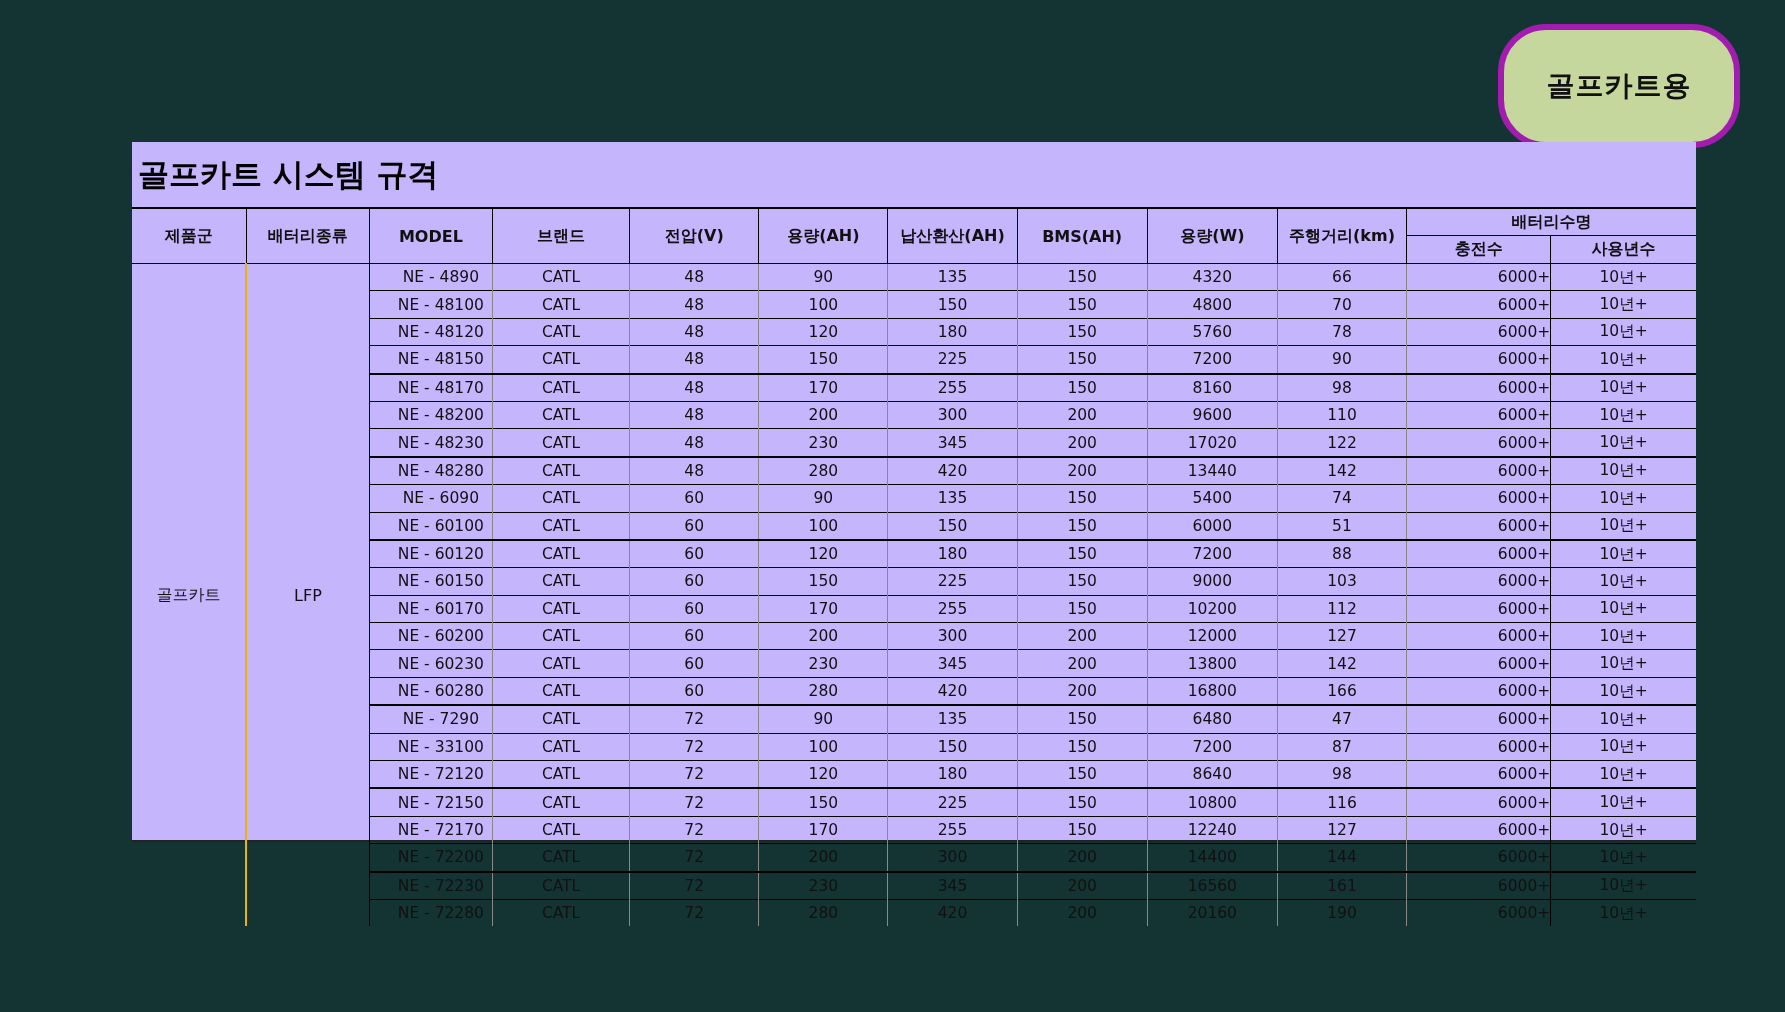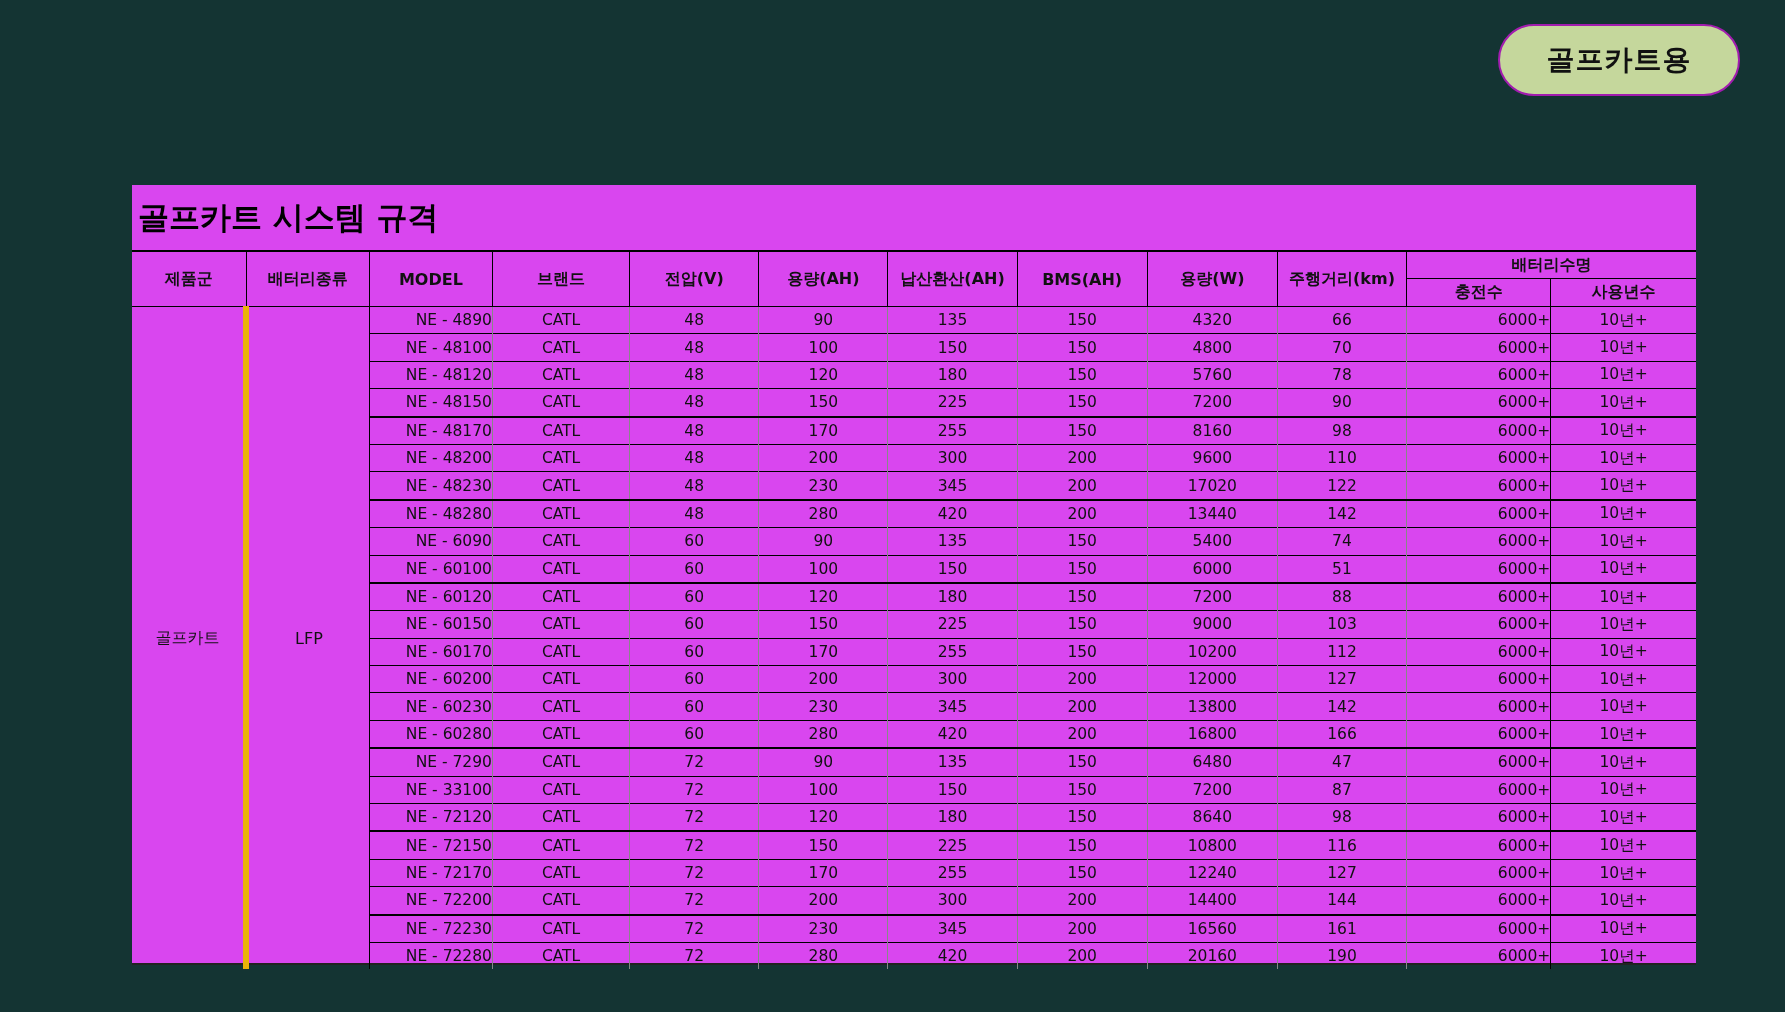--- a/index.html
+++ b/index.html
@@ -6,37 +6,36 @@
   body {
     width: 1785px; height: 1012px;
     background: #143433;
     position: relative;
     overflow: hidden;
     font-family: "DejaVu Sans", "Liberation Sans", sans-serif;
   }
   .badge {
     position: absolute;
     left: 1498px; top: 24px;
-    width: 242px; height: 72px;
+    width: 242px; height: 124px;
     border-radius: 48px;
     background: #c5d79c;
-    border: 2px solid #a21caf;
+    border: 6px solid #a21caf;
     box-sizing: border-box;
     display: flex; align-items: center; justify-content: center;
     font-size: 28px; font-weight: bold; color: #111;
     letter-spacing: 1px;
   }
   .sheet {
     position: absolute;
     left: 132px; top: 142px;
-    width: 1564px; height: 780px;
-    background: #d946ef;
+    width: 1564px; height: 700px;
+    background: #c4b5fd;
     box-sizing: border-box;
     border-bottom: 2px solid #222;
-    margin-top: 43px;
   }
   .sheet-title {
     height: 66px;
     display: flex; align-items: center;
     padding-left: 6px;
     font-size: 31px; font-weight: bold; color: #000;
     border-bottom: 1px solid #000;
     box-sizing: border-box;
   }
   table {
@@ -61,25 +60,25 @@
   thead tr.h2 th { height: 27px; }
   td {
     font-size: 15.5px;
     height: 26.4px;
     border-left: 1px solid #888;
     border-right: 1px solid #888;
     border-top: 1px solid #000;
   }
   td.merged {
     font-size: 16px;
-    border-left: 6px solid #eab308;
+    border-left: 2px solid #eab308;
     border-right: 1px solid #000;
     border-top: 1px solid #000;
   }
-  td.model { text-align: right; padding-left: 20px; font-size: 15.5px; border-left: 1px solid #000; }
+  td.model { text-align: center; padding-left: 20px; font-size: 15.5px; border-left: 1px solid #000; }
   tr.thick td:not(.merged) { border-top: 2px solid #000; }
   td.last-col { border-right: none; }
   th.last-col { border-right: none; }
   td.first-col, th.first-col { border-left: none; }
   td.charge-col { border-right: 1px solid #000; text-align: right; }
 </style>
 </head>
 <body>
 
 <div class="badge">골프카트용</div>

